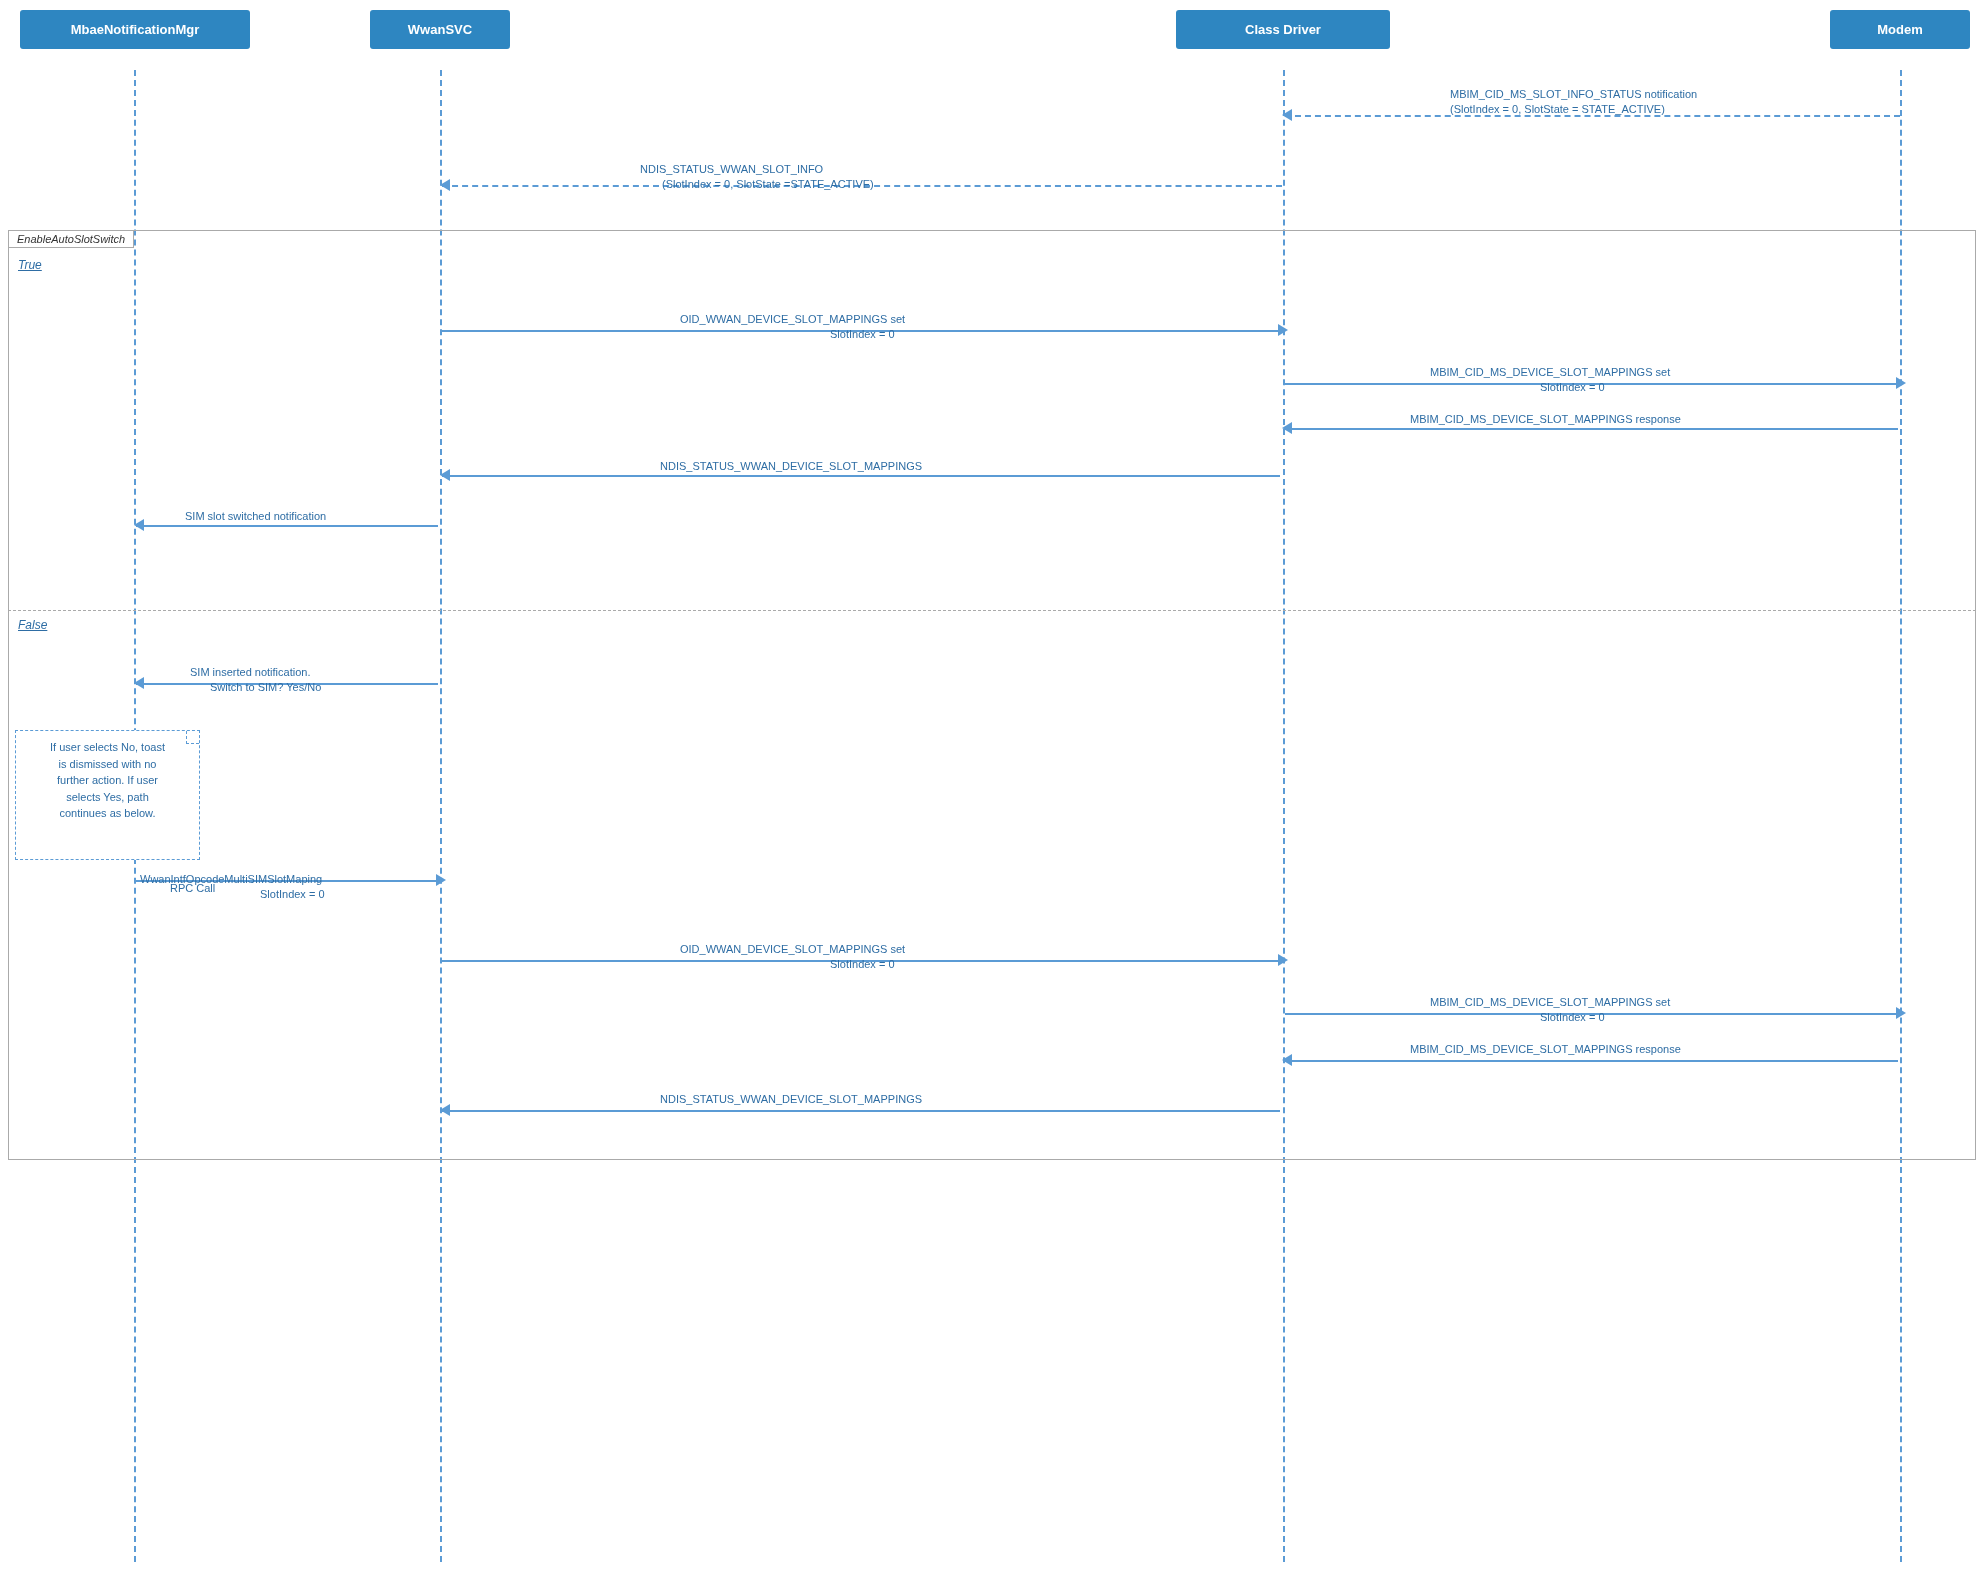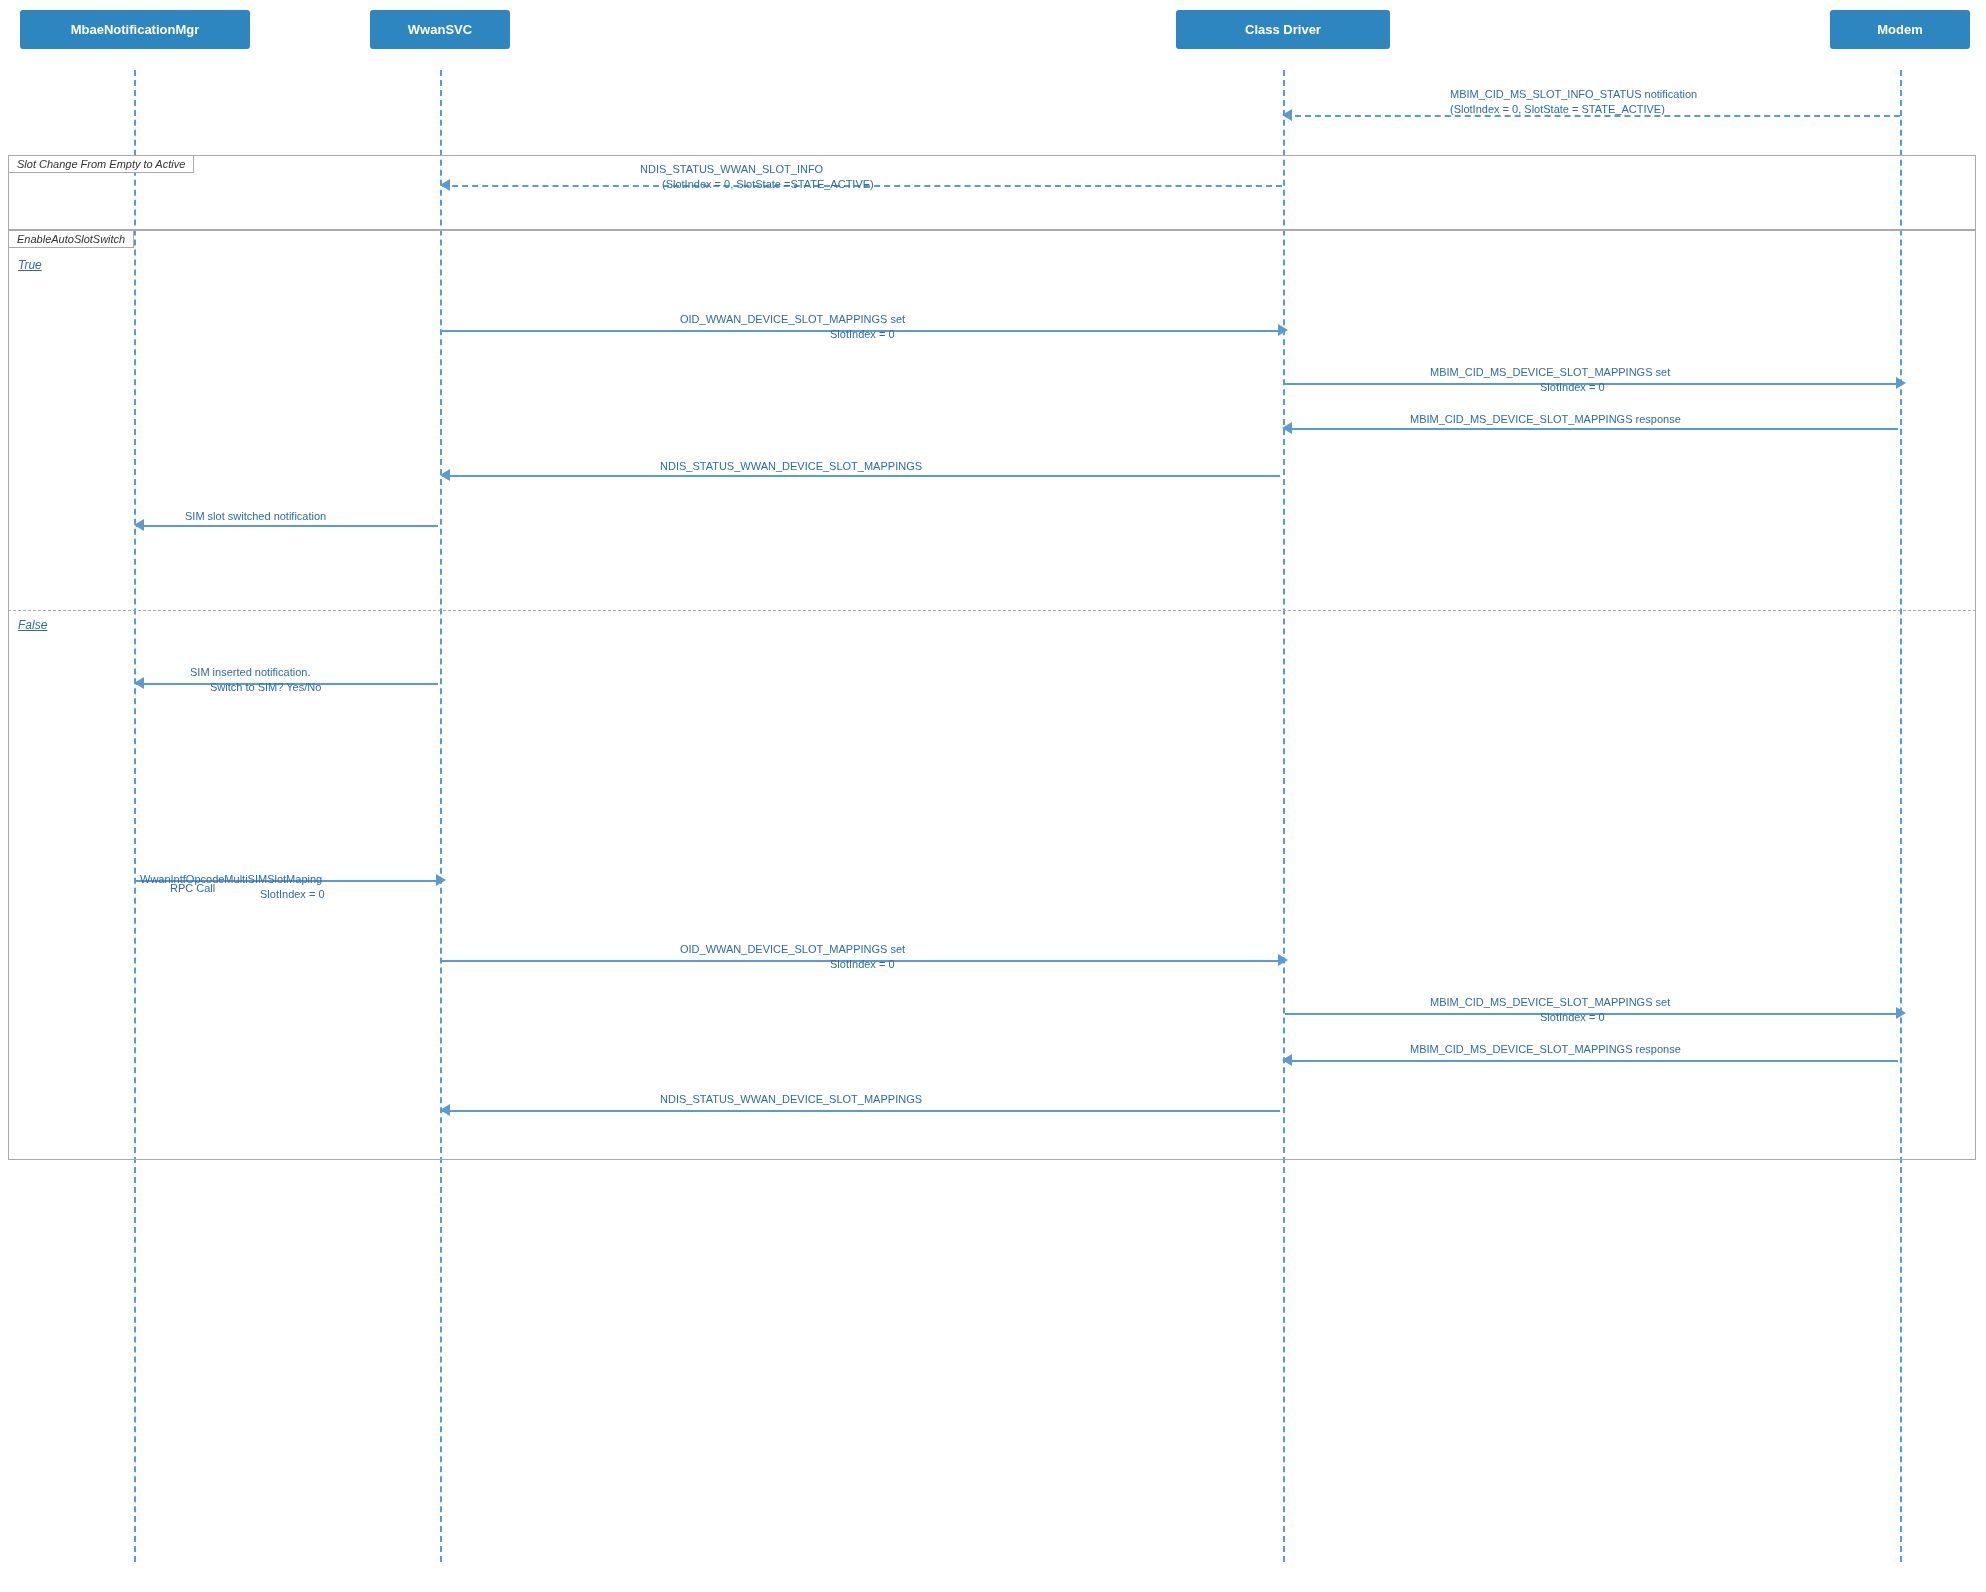--- a/index.html
+++ b/index.html
@@ -111,25 +111,20 @@
   </div>
   <div class="actor-box" style="left: 1830px; width: 140px; text-align:center;">
     <span>Modem</span>
   </div>
 
   <div class="lifeline" style="left: 134px;"></div>
   <div class="lifeline" style="left: 440px;"></div>
   <div class="lifeline" style="left: 1283px;"></div>
   <div class="lifeline" style="left: 1900px;"></div>
 
-  <div class="frame-box" style="left: 8px; top: 155px; width: 1968px; height: 75px;">
-    <div class="frame-label">
-      <span>Slot Change From Empty to Active</span>
-    </div>
-  </div>
 
   <div class="frame-box" style="left: 8px; top: 230px; width: 1968px; height: 930px;">
     <div class="frame-label">
       <span>EnableAutoSlotSwitch</span>
     </div>
   </div>
 
   <div class="section-label" style="left: 18px; top: 258px;">
     <span>True</span>
   </div>
@@ -196,20 +191,27 @@
 
   <div style="position:absolute; top:683px; left:136px; width:302px; height:2px; background:#5b9bd5;"></div>
   <div style="position:absolute; top:677px; left:134px; width:0; height:0; border-top:6px solid transparent; border-bottom:6px solid transparent; border-right:10px solid #5b9bd5;"></div>
   <div style="position:absolute; top:666px; left:190px; font-size:11px; color:#2e6da4; white-space:nowrap;">
     <span>SIM inserted notification.</span>
   </div>
   <div style="position:absolute; top:681px; left:210px; font-size:11px; color:#2e6da4; white-space:nowrap;">
     <span>Switch to SIM? Yes/No</span>
   </div>
 
+  <div class="note-box" style="left:15px; top:730px; width:185px; height:130px; font-size:11px; color:#2e6da4; line-height:1.5; text-align:center;">
+    <span style="white-space: pre-line;">If user selects No, toast
+is dismissed with no
+further action. If user
+selects Yes, path
+continues as below.</span>
+  </div>
 
   <div style="position:absolute; top:880px; left:136px; width:302px; height:2px; background:#5b9bd5;"></div>
   <div style="position:absolute; top:874px; left:436px; width:0; height:0; border-top:6px solid transparent; border-bottom:6px solid transparent; border-left:10px solid #5b9bd5;"></div>
   <div style="position:absolute; top:858px; left:170px; font-size:11px; color:#2e6da4; white-space:nowrap;margin-top:24px;">
     <span>RPC Call</span>
   </div>
   <div style="position:absolute; top:873px; left:140px; font-size:11px; color:#2e6da4; white-space:nowrap;">
     <span>WwanIntfOpcodeMultiSIMSlotMaping</span>
   </div>
   <div style="position:absolute; top:888px; left:260px; font-size:11px; color:#2e6da4; white-space:nowrap;">

